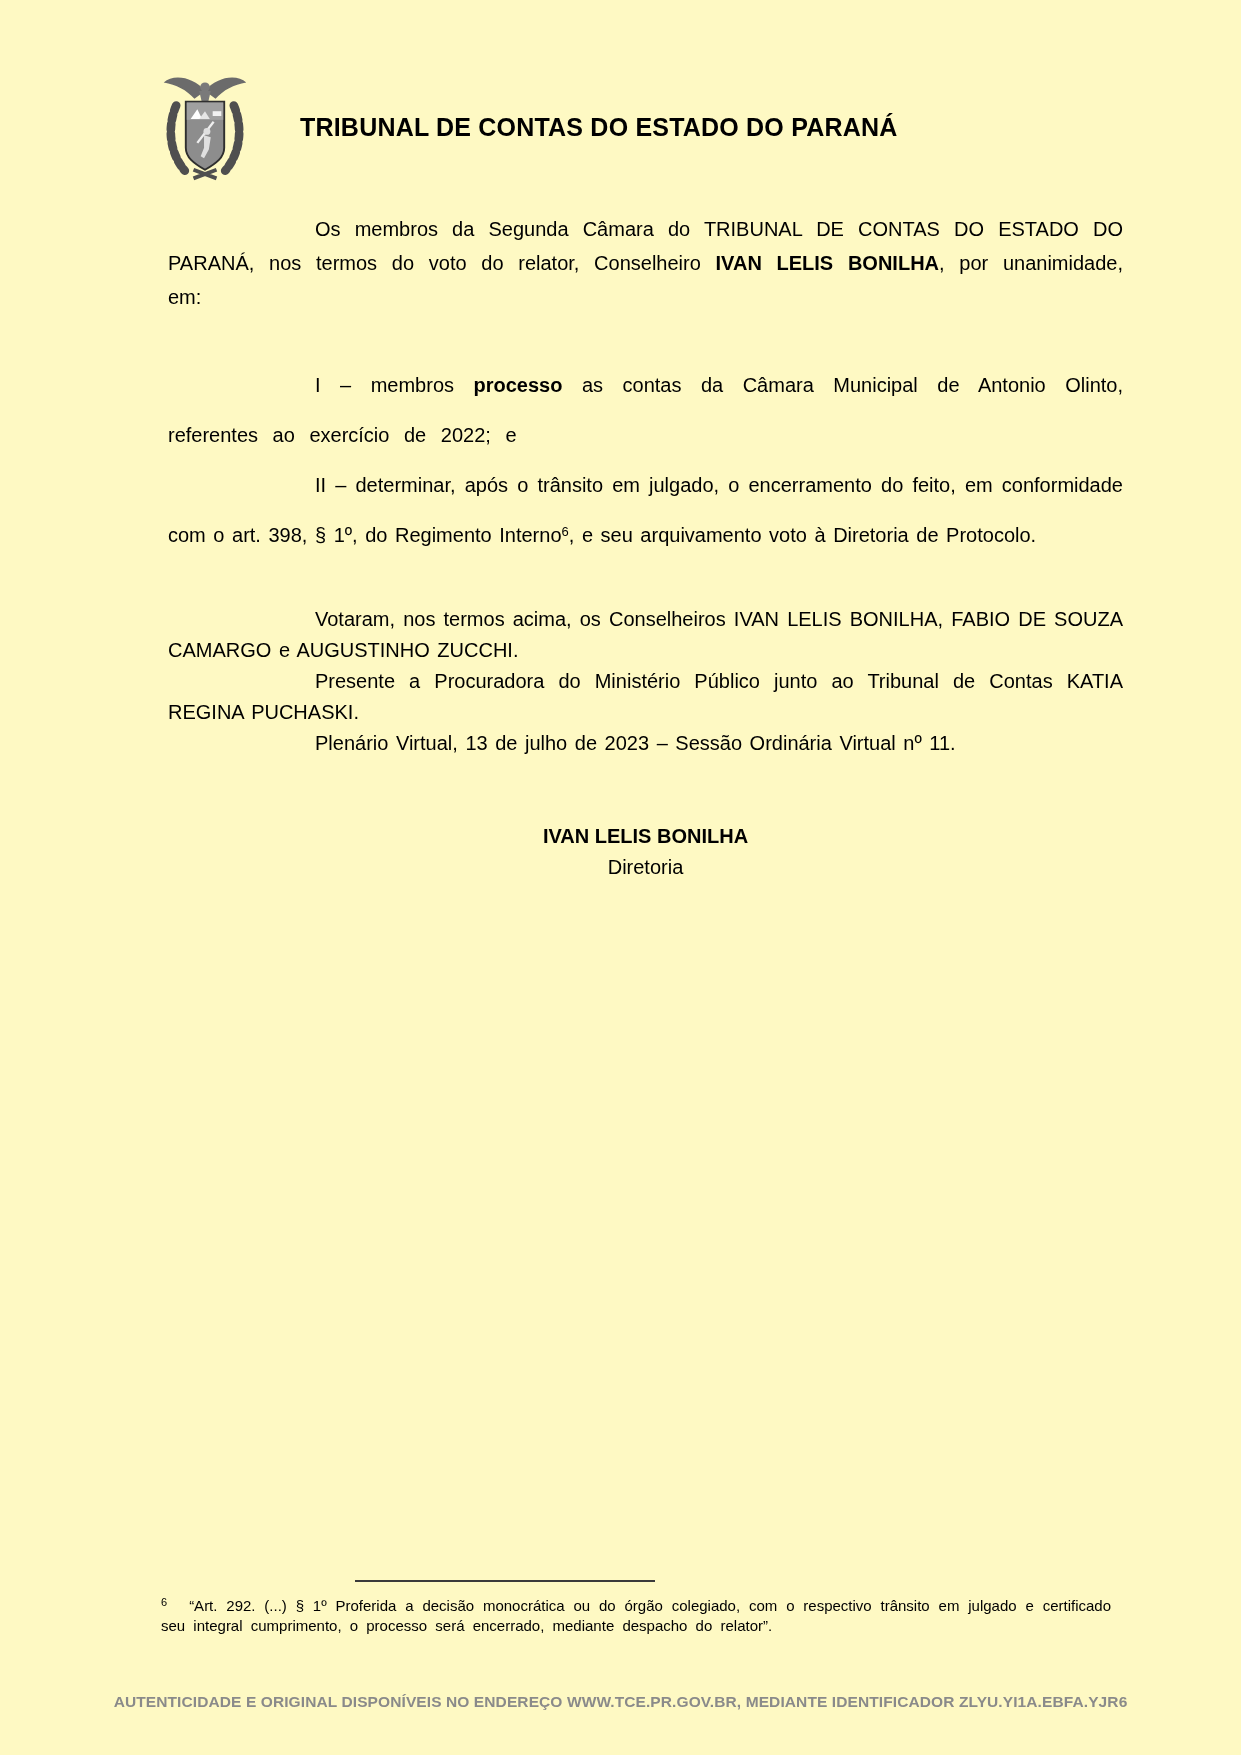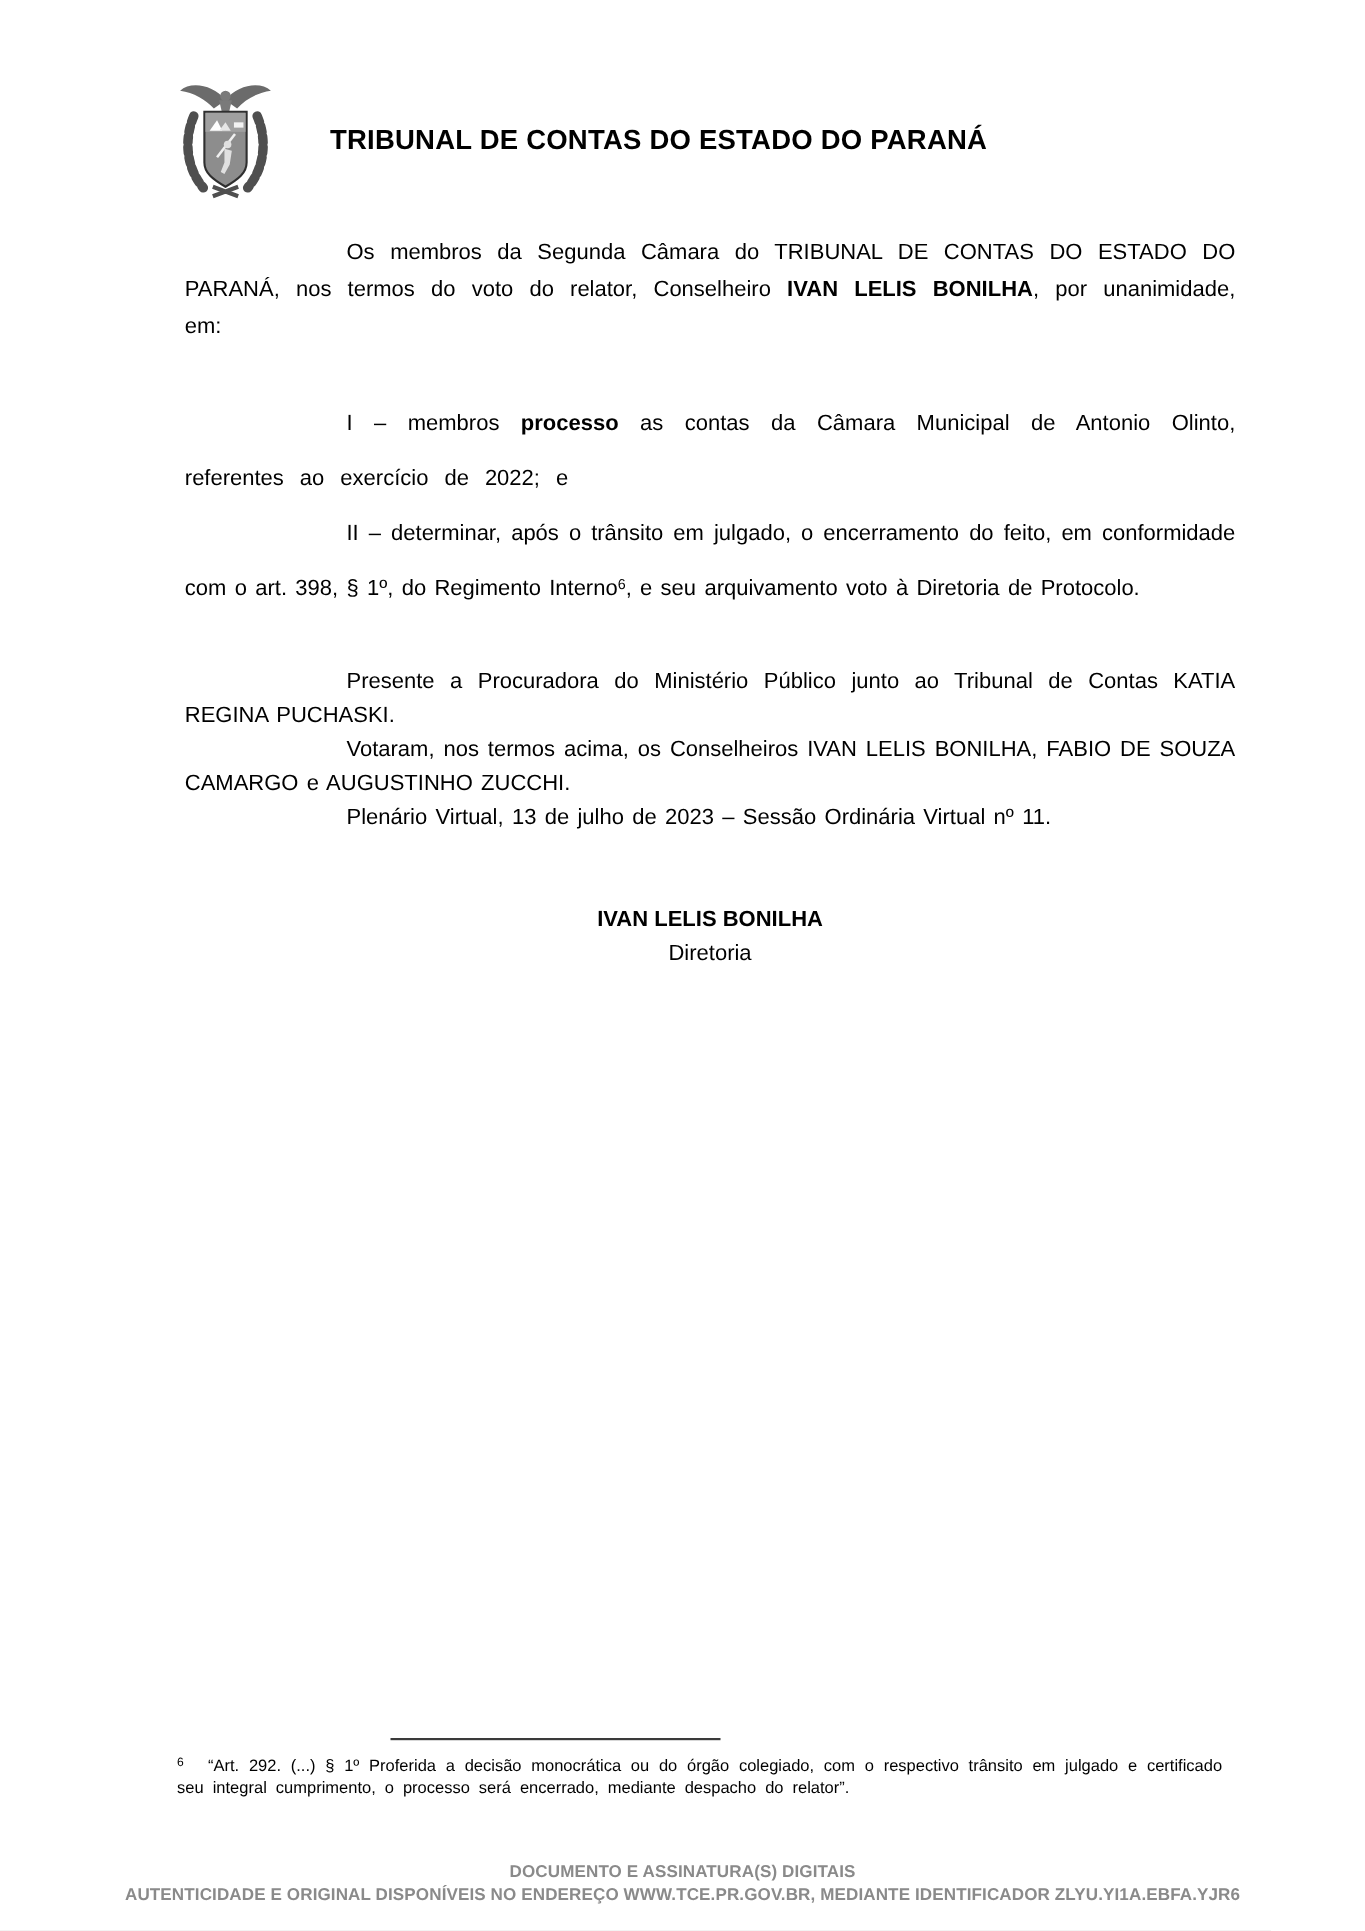--- a/index.html
+++ b/index.html
@@ -1,21 +1,21 @@
 <!DOCTYPE html>
 <html><head>
 <meta charset="utf-8">
 <style>
   * { margin:0; padding:0; box-sizing:border-box; }
   html,body { background:#e9e9e9; }
   .page {
     position:relative;
     width:1241px; height:1755px;
     margin:0 auto;
-    background:#ffffff;
+    background:#fef9c3;
     font-family:"Liberation Sans", sans-serif;
     color:#000;
     overflow:hidden;
   }
   
   .logo {
     position:absolute; left:157px; top:72px;
     width:96px; height:113px;
   }
   .doc-title {
@@ -106,33 +106,32 @@
 
   <div class="content">
 
     <p class="p-intro"><span>Os membros da Segunda Câmara do TRIBUNAL DE CONTAS DO ESTADO DO PARANÁ, nos termos do voto do relator, Conselheiro </span><b>IVAN LELIS BONILHA</b><span>, por unanimidade, em:</span></p>
 
     <p class="p-item1"><span>I – membros </span><b>processo</b><span> as contas da Câmara Municipal de Antonio Olinto, referentes ao exercício de 2022; e</span></p>
 
     <p class="p-item2"><span>II – determinar, após o trânsito em julgado, o encerramento do feito, em conformidade com o art. 398, § 1º, do Regimento Interno</span><sup class="fn-ref">6</sup><span>, e seu arquivamento voto à Diretoria de Protocolo.</span></p>
 
     <div class="vot-block">
+      <p>Votaram, nos termos acima, os Conselheiros IVAN LELIS BONILHA, FABIO DE SOUZA CAMARGO e AUGUSTINHO ZUCCHI.</p>
       <p>Presente a Procuradora do Ministério Público junto ao Tribunal de Contas KATIA REGINA PUCHASKI.</p>
-      <p>Votaram, nos termos acima, os Conselheiros IVAN LELIS BONILHA, FABIO DE SOUZA CAMARGO e AUGUSTINHO ZUCCHI.</p>
       <p>Plenário Virtual, 13 de julho de 2023 – Sessão Ordinária Virtual nº 11.</p>
     </div>
 
     <div class="signature">
       <div class="sig-name">IVAN LELIS BONILHA</div>
       <div>Diretoria</div>
     </div>
 
   </div>
 
   <div class="footnote-rule"></div>
   <div class="footnote"><sup class="fn-marker">6</sup><span>“Art. 292. (...) § 1º Proferida a decisão monocrática ou do órgão colegiado, com o respectivo trânsito em julgado e certificado seu integral cumprimento, o processo será encerrado, mediante despacho do relator”.</span></div>
 
   <div class="page-footer">
-    <div>DOCUMENTO E ASSINATURA(S) DIGITAIS</div>
     <div>AUTENTICIDADE E ORIGINAL DISPONÍVEIS NO ENDEREÇO WWW.TCE.PR.GOV.BR, MEDIANTE IDENTIFICADOR ZLYU.YI1A.EBFA.YJR6</div>
   </div>
 
 </div>
 
 </body></html>

